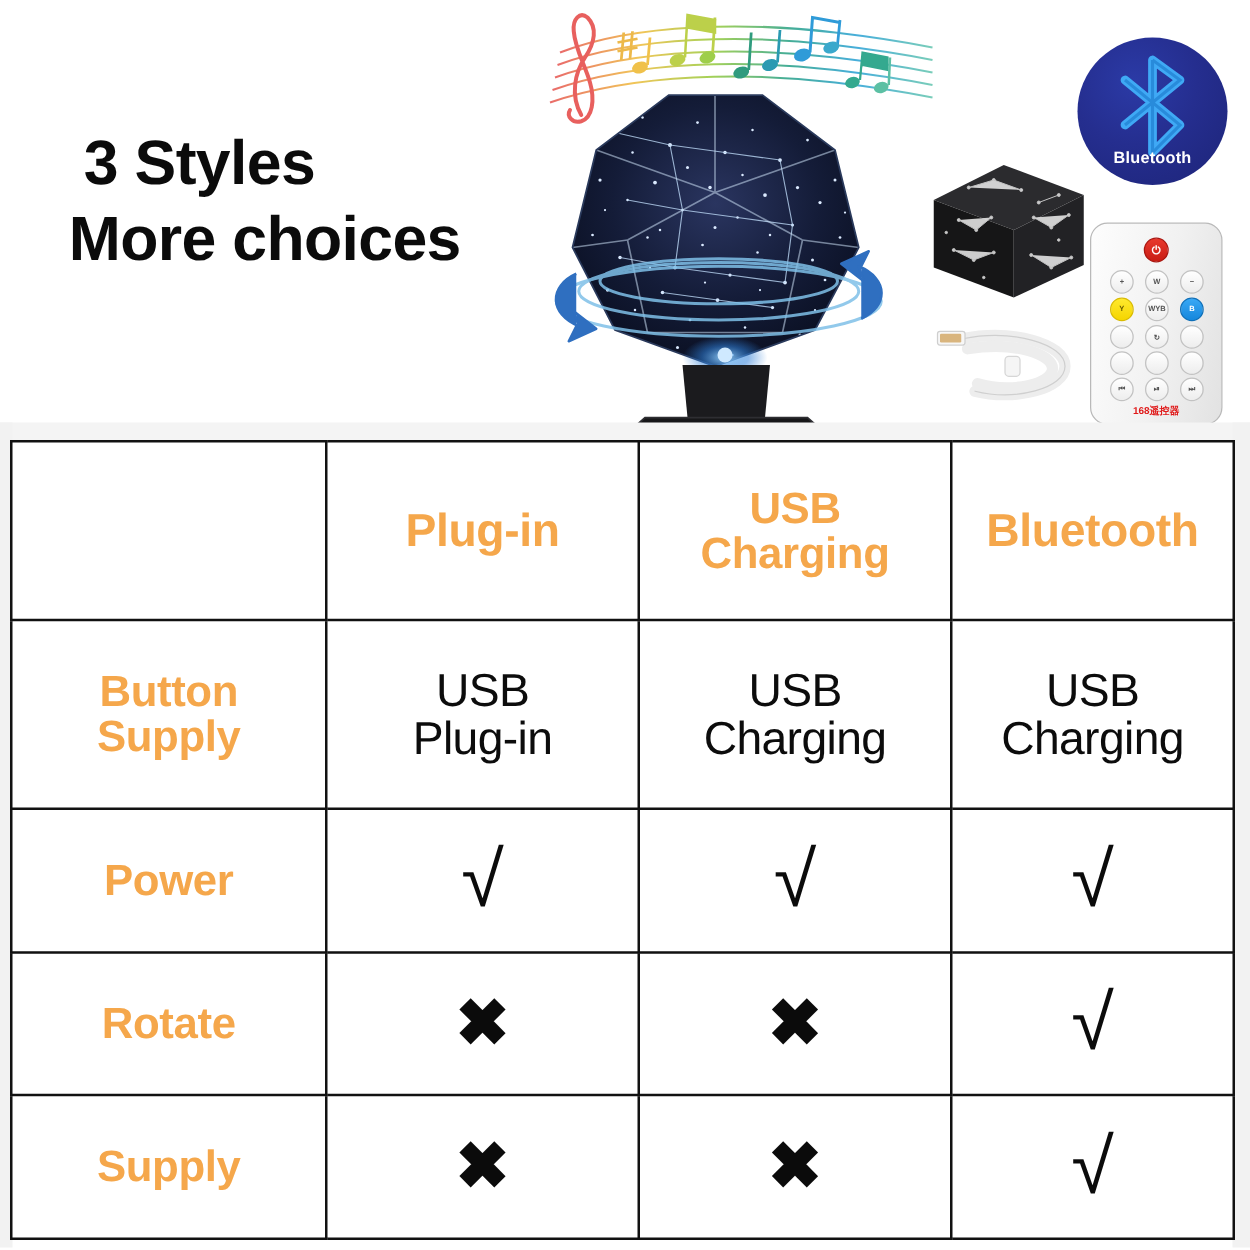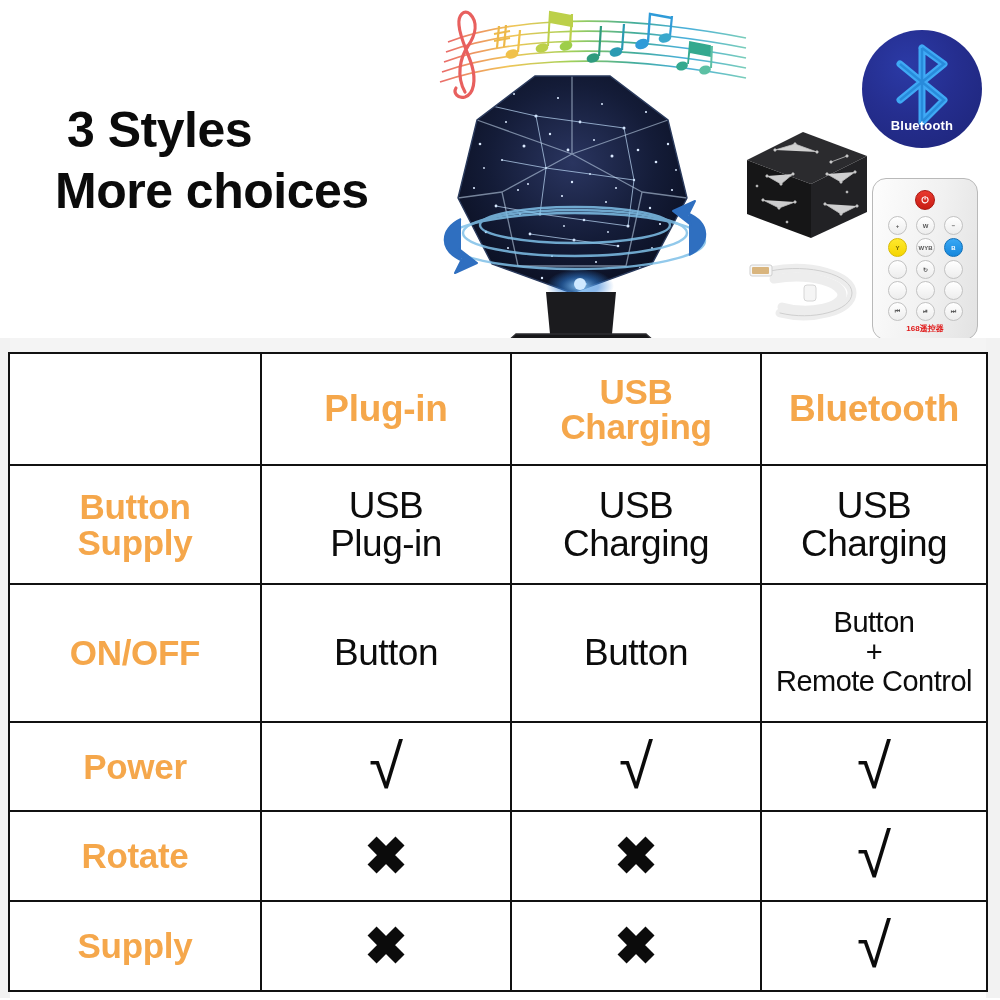--- a/index.html
+++ b/index.html
@@ -423,36 +423,20 @@
           <td>
             <span class="cellval ln">USB</span>
             <span class="cellval ln">Charging</span>
           </td>
           <td>
             <span class="cellval ln">USB</span>
             <span class="cellval ln">Charging</span>
           </td>
         </tr>
 
-        <tr>
-          <td>
-            <span class="rowlabel ln">ON/OFF</span>
-          </td>
-          <td>
-            <span class="cellval ln">Button</span>
-          </td>
-          <td>
-            <span class="cellval ln">Button</span>
-          </td>
-          <td>
-            <span class="cellval small ln">Button</span>
-            <span class="cellval small ln">+</span>
-            <span class="cellval small ln">Remote Control</span>
-          </td>
-        </tr>
 
         <tr>
           <td>
             <span class="rowlabel ln">Power</span>
           </td>
           <td>
             <span class="mark-check">√</span>
           </td>
           <td>
             <span class="mark-check">√</span>

